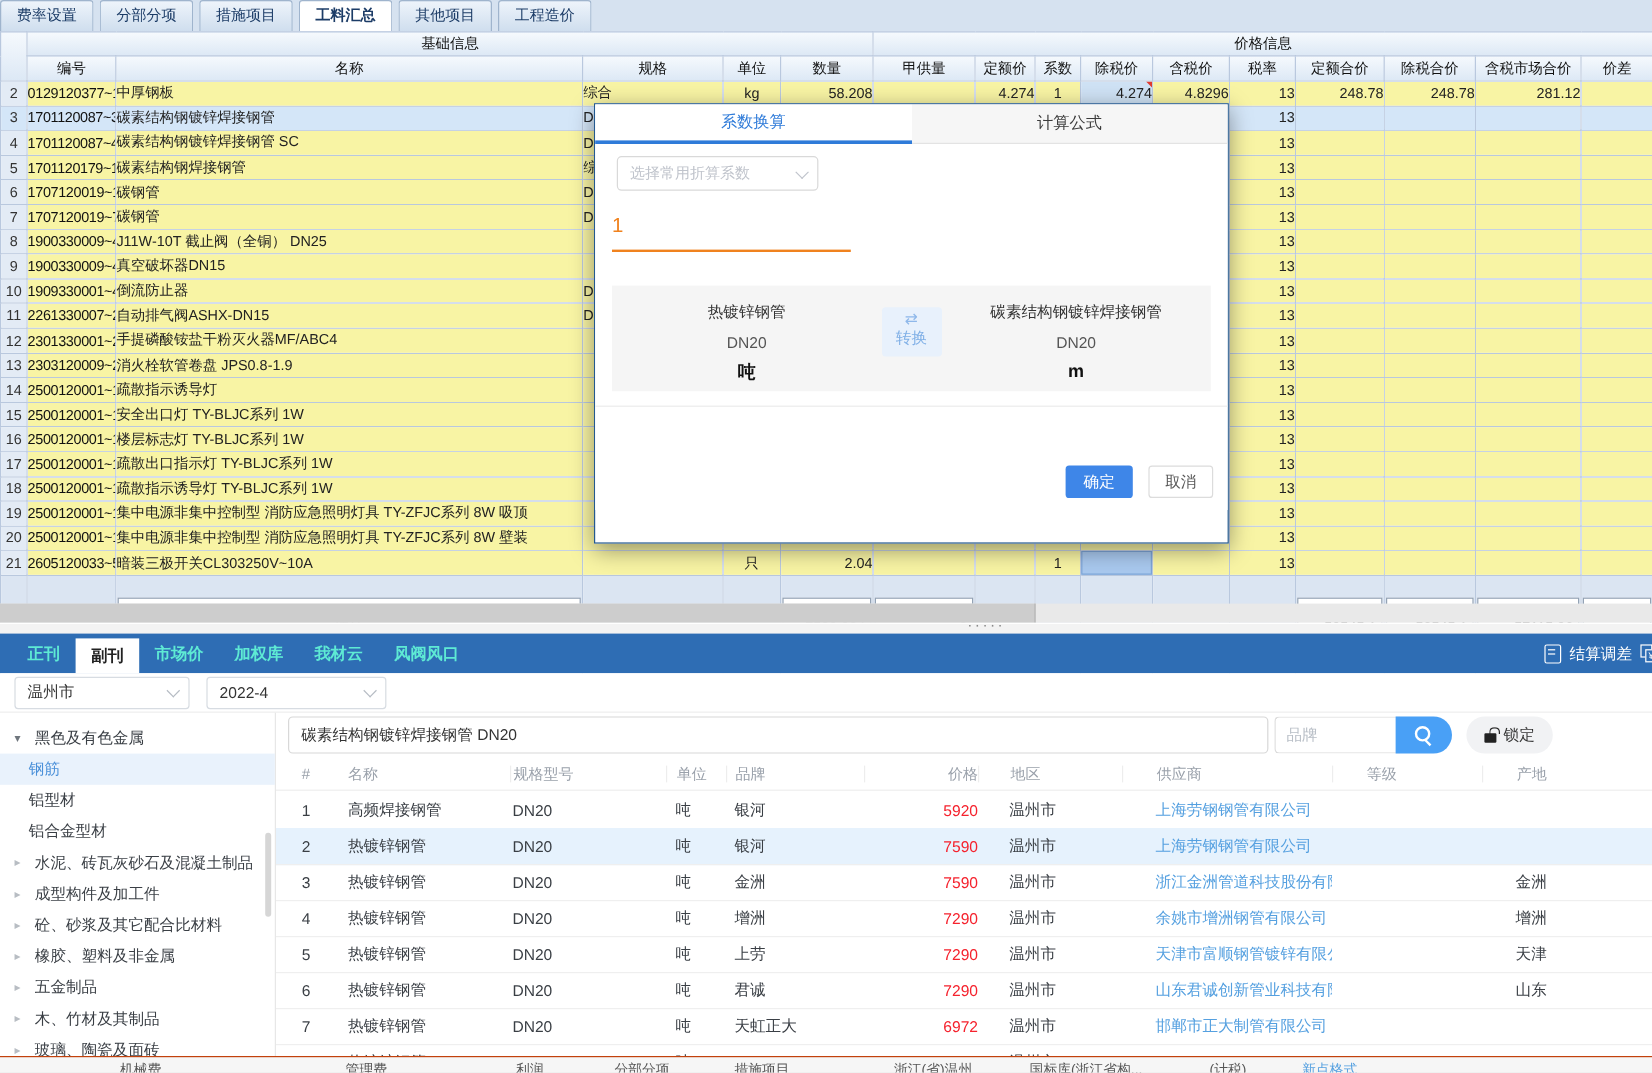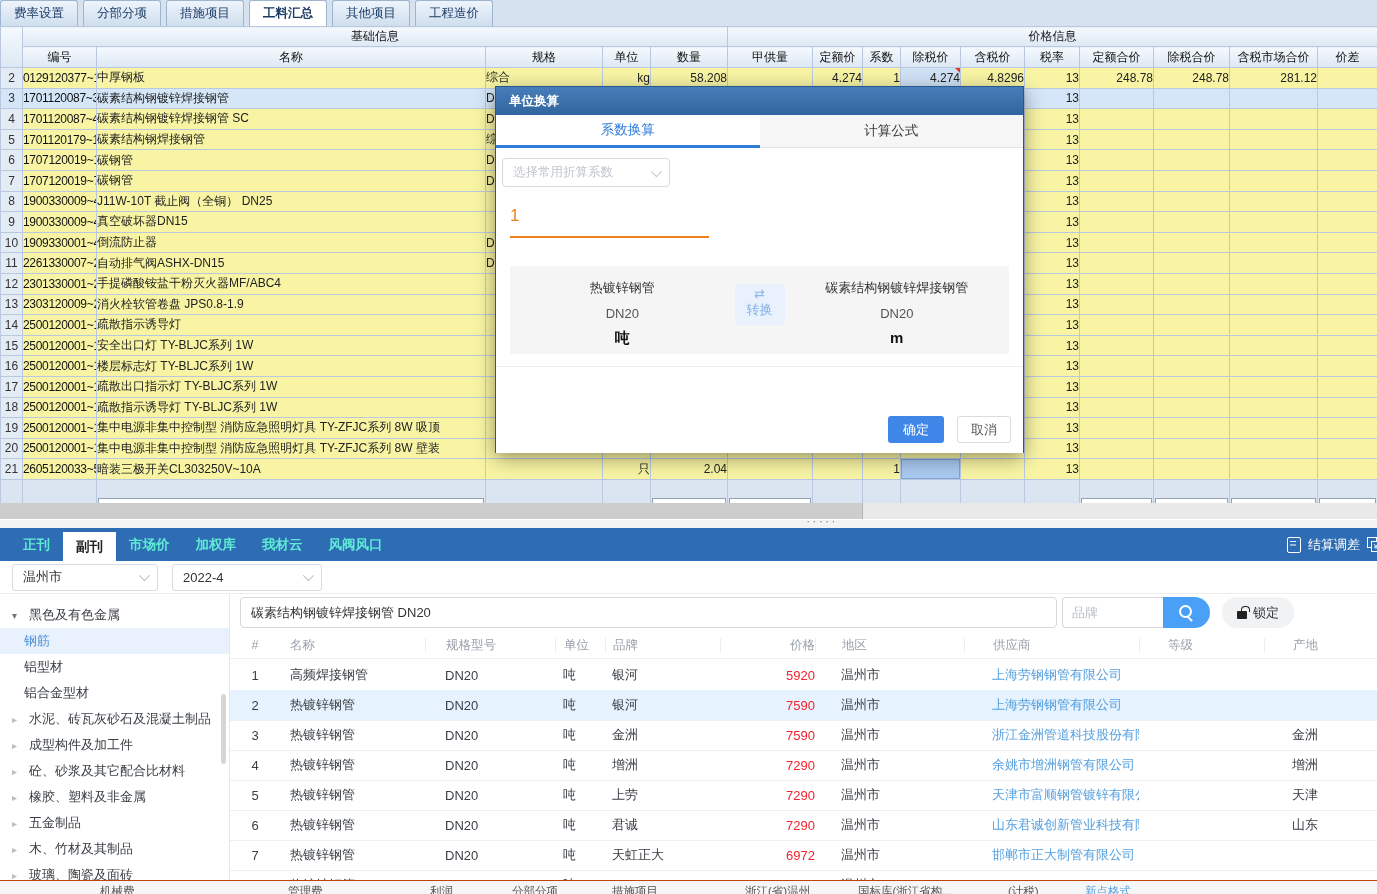--- a/index.html
+++ b/index.html
@@ -17,21 +17,21 @@
   
   #sumtable{position:absolute;left:0;top:26px;width:1377px;border-collapse:collapse;table-layout:fixed;}
   #sumtable th,#sumtable td{border:1px solid #b9c8de;overflow:hidden;white-space:nowrap;padding:0;}
   #sumtable th{background:linear-gradient(#f5f9fd,#dce8f5);font-weight:normal;font-size:12px;color:#111;height:19px;}
   #sumtable tr.hdr2 th{height:20px;}
   #sumtable tbody tr{height:20.6px;}
   #sumtable tbody td{background:#f8f4a4;font-size:12px;position:relative;}
   td.rn{background:#e3ebf5 !important;text-align:center;font-size:11px;color:#333;}
   td.code{padding-left:3px;font-size:11px;letter-spacing:-0.3px;color:#111;}
   td.name{padding-left:4px;}
-  td.ctr{text-align:right;}
+  td.ctr{text-align:center;}
   td.num{text-align:right;padding-right:4px;}
   td.tax{padding-right:14px;}
   tr.sel td{background:#d4e6f8 !important;}
   td.cellsel{background:#cfe2f5 !important;}
   td.bluecell{background:#a9c9ef !important;box-shadow:inset 0 0 0 1px #7da5d8;}
   .redtri{position:absolute;top:0;right:0;width:0;height:0;border-left:5px solid transparent;border-top:5px solid #e03a2f;}
   tr.statsr td{background:#dbe5f2 !important;height:25px;}
   .statbox{height:17px;margin:18px 1px;border:1px solid #93a2b4;background:#fff;display:flex;align-items:center;
            justify-content:flex-end;padding:16px 4px;font-size:12px;}
   .statbox.c{justify-content:center;}
@@ -94,26 +94,26 @@
 
   
   #bthead{position:absolute;left:0;top:38px;width:100%;height:26px;display:flex;align-items:center;
           border-bottom:1px solid #eee;color:#9aa1ab;font-size:12.5px;}
   .brow{position:absolute;left:0;width:100%;height:30px;display:flex;align-items:center;
         border-bottom:1px solid #efefef;font-size:13px;color:#3a3f45;}
   .brow.selected{background:#e6f2fd;}
   .bc{box-sizing:border-box;white-space:nowrap;overflow:hidden;flex:0 0 auto;}
   .c0{width:50px;text-align:center;}
   .c1{width:145px;padding-left:10px;}
-  .c2{width:130px;padding-left:20px;}
+  .c2{width:130px;padding-left:2px;}
   .c3{width:50px;padding-left:8px;}
   .c4{width:115px;padding-left:7px;}
   .c5{width:95px;text-align:right;}
   .c6{width:120px;padding-left:26px;}
-  .c7{width:175px;padding-left:28px;margin-left:29px;}
+  .c7{width:175px;padding-left:28px;}
   .c8{width:125px;padding-left:28px;}
   .c9{width:142px;padding-left:28px;}
   #bthead .bc{border-left:1px solid #ededed;height:14px;line-height:14px;}
   #bthead .c0,#bthead .c1{border-left:none;}
   .price{color:#f5222d;}
   .supplier{color:#55a0e0;}
 
   
   #statusstrip{position:absolute;left:0;top:880px;width:100%;height:14px;background:#f6f6f6;
                border-top:1px solid #c2410c;overflow:hidden;z-index:20;}
@@ -123,21 +123,21 @@
   
   #dialog{position:absolute;left:495px;top:86px;width:529px;height:367px;background:#fff;z-index:50;
           border:1px solid #23598f;box-shadow:0 5px 18px rgba(0,0,0,.40);box-sizing:border-box;}
   .dlg-title{height:28px;background:linear-gradient(#477db9,#31659f);color:#fff;font-size:12.5px;font-weight:bold;
              display:flex;align-items:center;padding-left:13px;}
   .dlg-tabs{height:33px;display:flex;}
   .dlg-tab{flex:1;text-align:center;line-height:32px;font-size:13.5px;background:#f6f6f6;color:#3c3c3c;
            border-bottom:1px solid #e3e3e3;cursor:default;}
   .dlg-tab.on{background:#fff;color:#2f7bd9;border-bottom:3px solid #2f7bd9;line-height:30px;}
   .dlg-body{position:relative;height:305px;background:#fff;}
-  .dlg-select{position:absolute;top:10px;left:6px;width:168px;height:29px;border:1px solid #d9d9d9;border-radius:4px;
+  .dlg-select{position:absolute;top:10px;left:18px;width:168px;height:29px;border:1px solid #d9d9d9;border-radius:4px;
               display:flex;align-items:center;justify-content:space-between;padding:0 10px;box-sizing:border-box;}
   .dlg-select .ph{color:#c0c4cc;font-size:12.5px;}
   .dlg-select .chev{border-color:#c0c4cc;}
   .dlg-factor{position:absolute;top:58px;left:14px;width:199px;color:#f0821e;font-size:17px;
               border-bottom:2px solid #f0821e;padding-bottom:10px;}
   .dlg-convertbox{position:absolute;top:118px;left:14px;right:14px;height:88px;background:#f5f5f5;
                   display:flex;align-items:flex-start;padding-top:13px;box-sizing:border-box;}
   .cv-side{flex:1;text-align:center;}
   .cv-name{font-size:13px;color:#333;}
   .cv-spec{font-size:13px;color:#555;margin-top:9px;}
@@ -812,23 +812,20 @@
       <span class="stitem" style="left: 430px;">利润</span>
       <span class="stitem" style="left: 512px;">分部分项</span>
       <span class="stitem" style="left: 612px;">措施项目</span>
       <span class="stitem" style="left: 745px;">浙江(省)温州</span>
       <span class="stitem" style="left: 858px;">国标库(浙江省构...</span>
       <span class="stitem" style="left: 1008px;">(计税)</span>
       <span class="stitem blue" style="left: 1085px;">新点格式</span>
     </div>
 
   <div id="dialog">
-    <div class="dlg-title">
-      <span>单位换算</span>
-    </div>
     <div class="dlg-tabs">
       <div class="dlg-tab on">系数换算</div>
       <div class="dlg-tab">计算公式</div>
     </div>
     <div class="dlg-body">
       <div class="dlg-select">
         <span class="ph">选择常用折算系数</span>
         <span class="chev"></span>
       </div>
       <div class="dlg-factor">1</div>

